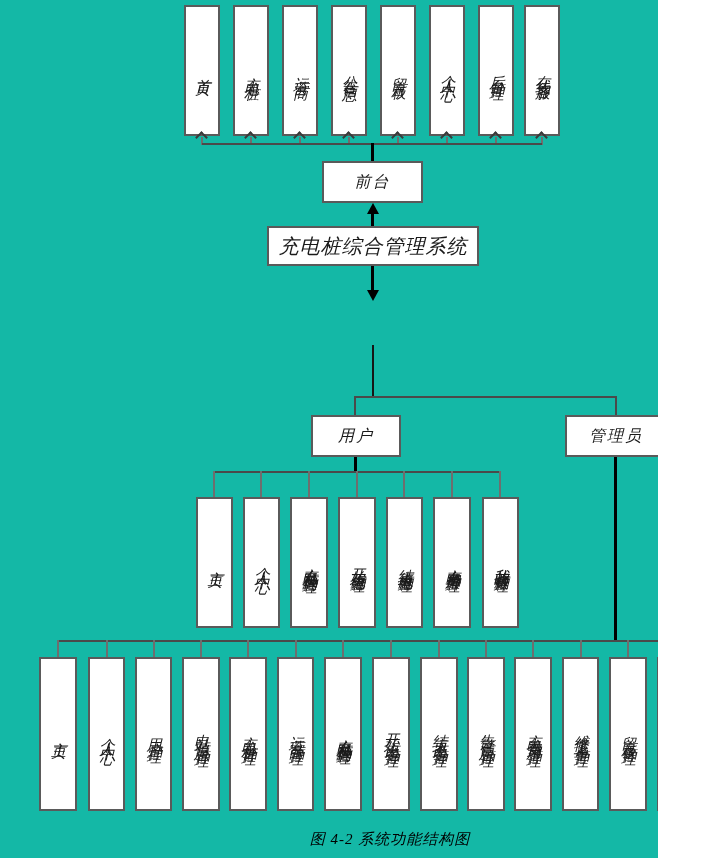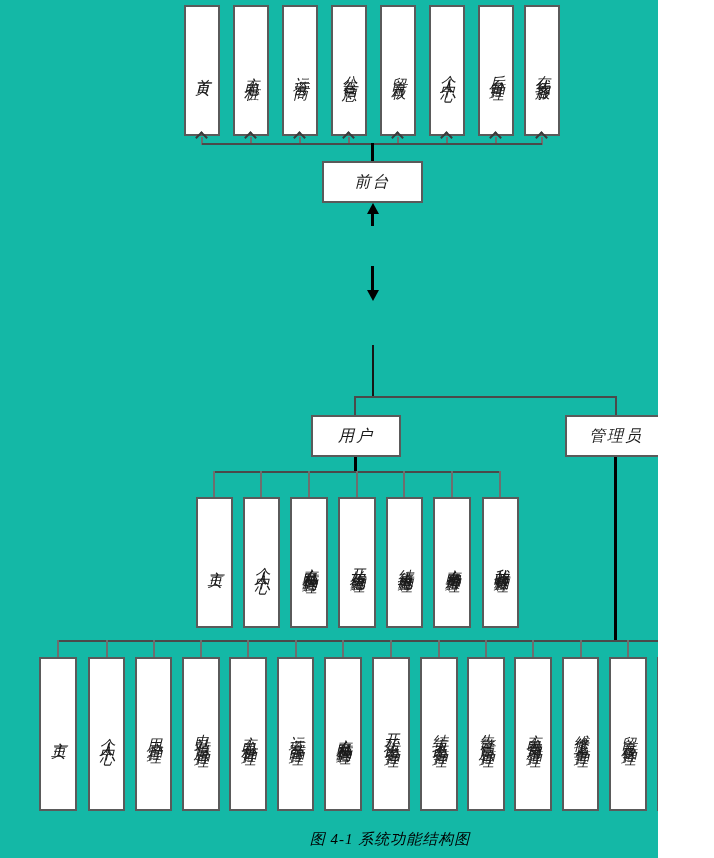--- a/index.html
+++ b/index.html
@@ -95,20 +95,23 @@
   <div class="hline" style="left:202px;top:143px;width:340px;"></div>
   <div class="vline thick" style="left:371px;top:143px;height:19px;"></div>
 
   <div class="box" style="left:322px;top:161px;width:101px;height:42px;">
       <span class="ht">前台</span>
     </div>
 
   <div class="tri-up" style="left:367px;top:203px;"></div>
   <div class="vline thick" style="left:371px;top:212px;height:14px;"></div>
 
+  <div class="box" style="left:267px;top:226px;width:212px;height:40px;">
+      <span class="ht big">充电桩综合管理系统</span>
+    </div>
 
   <div class="vline thick" style="left:371px;top:266px;height:25px;"></div>
   <div class="tri-down" style="left:367px;top:290px;"></div>
 
 
   <div class="vline" style="left:372px;top:345px;height:53px;background:#161616;"></div>
   <div class="hline" style="left:354px;top:396px;width:263px;"></div>
   <div class="vline" style="left:354px;top:396px;height:19px;"></div>
   <div class="vline" style="left:615px;top:396px;height:19px;"></div>
 
@@ -204,15 +207,15 @@
   <div class="box" style="left:562px;top:657px;width:37px;height:154px;">
       <span class="vt">维修工单管理</span>
     </div>
   <div class="box" style="left:609px;top:657px;width:38px;height:154px;">
       <span class="vt">留言板管理</span>
     </div>
   <div class="box" style="left:657px;top:657px;width:37px;height:154px;">
       <span class="vt">系统管理</span>
     </div>
 
-  <div class="caption">图 4-1 系统功能结构图</div>
+  <div class="caption">图 4-2 系统功能结构图</div>
 
 </div>
 
 </body></html>

